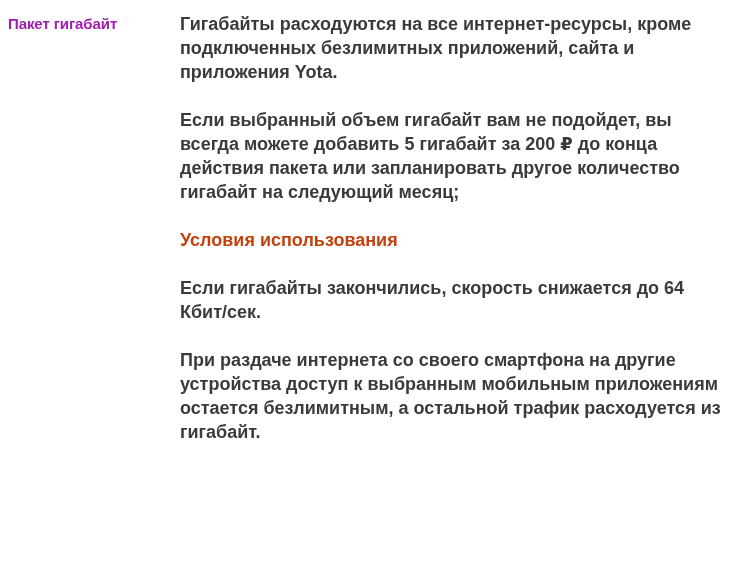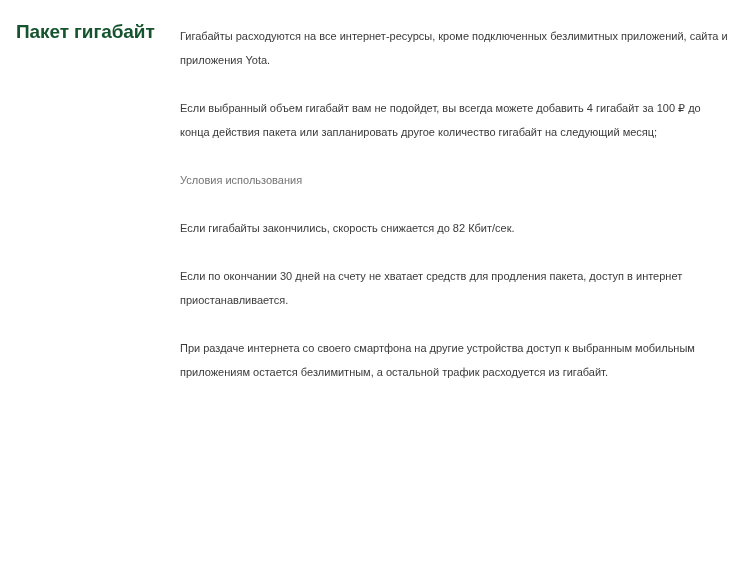--- a/index.html
+++ b/index.html
@@ -17,51 +17,51 @@
     align-items: flex-start;
     padding-top: 12px;
     width: 744px;
   }
   .label-col {
     flex: 0 0 180px;
     width: 180px;
     padding-left: 8px;
   }
   .row-label {
-    margin: 8px;
-    font-size: 19px;
+    margin: 0;
+    font-size: 15px;
     font-weight: 700;
-    color: #14532d;
+    color: #a21caf;
     line-height: 24px;
     letter-spacing: -0.1px;
   }
   .content-col {
     flex: 0 0 548px;
     max-width: 548px;
   }
   .para {
-    margin: 12px 0 24px 0;
-    font-size: 11px;
+    margin: 0 0 24px 0;
+    font-size: 18px;
     line-height: 24px;
     color: #3a3a3a;
     letter-spacing: 0;
+    font-weight: bold;
   }
   .para:last-child { margin-bottom: 0; }
   .subheading {
-    color: #737373;
+    color: #c2410c;
   }
 </style>
 </head>
 <body>
 
 <div class="faq-row">
   <div class="label-col">
     <h3 class="row-label">Пакет гигабайт</h3>
   </div>
   <div class="content-col">
     <p class="para">Гигабайты расходуются на все интернет-ресурсы, кроме подключенных безлимитных приложений, сайта и приложения Yota.</p>
-    <p class="para">Если выбранный объем гигабайт вам не подойдет, вы всегда можете добавить 4 гигабайт за 100 ₽ до конца действия пакета или запланировать другое количество гигабайт на следующий месяц;</p>
+    <p class="para">Если выбранный объем гигабайт вам не подойдет, вы всегда можете добавить 5 гигабайт за 200 ₽ до конца действия пакета или запланировать другое количество гигабайт на следующий месяц;</p>
     <p class="para subheading">Условия использования</p>
-    <p class="para">Если гигабайты закончились, скорость снижается до 82 Кбит/сек.</p>
-    <p class="para">Если по окончании 30 дней на счету не хватает средств для продления пакета, доступ в интернет приостанавливается.</p>
+    <p class="para">Если гигабайты закончились, скорость снижается до 64 Кбит/сек.</p>
     <p class="para">При раздаче интернета со своего смартфона на другие устройства доступ к выбранным мобильным приложениям остается безлимитным, а остальной трафик расходуется из гигабайт.</p>
   </div>
 </div>
 
 </body></html>

